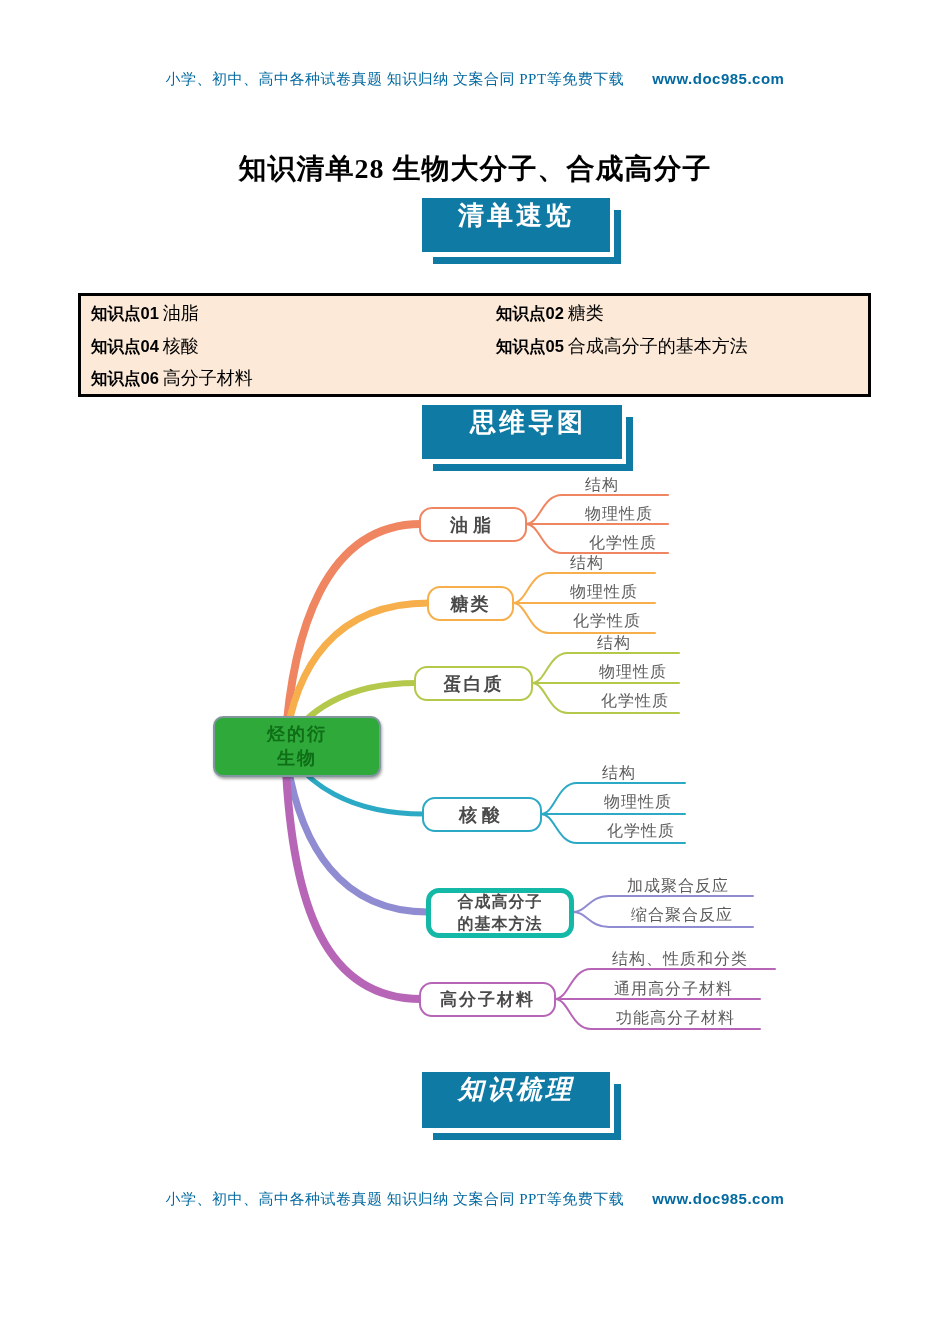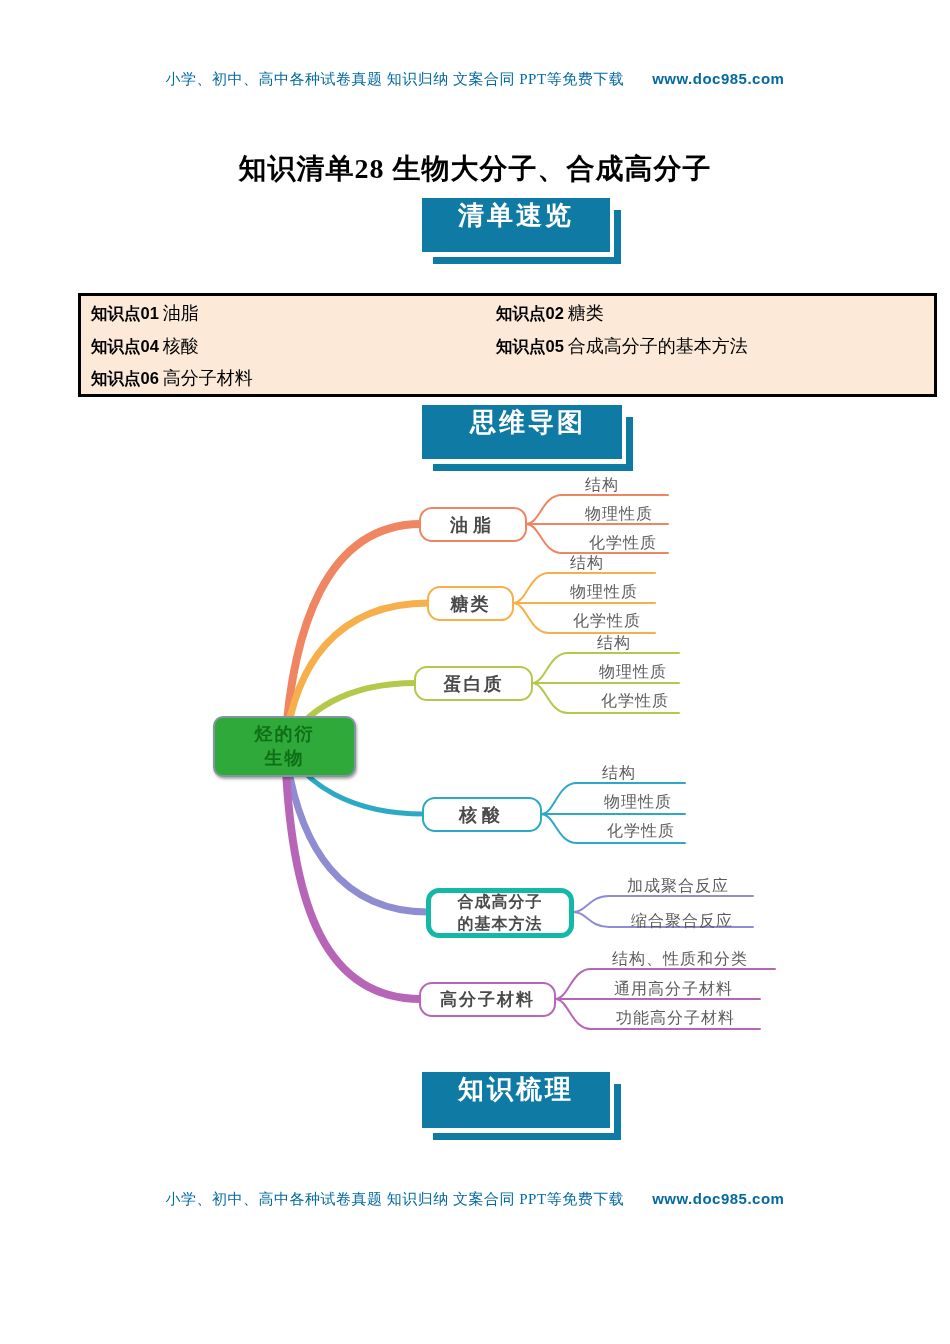--- a/index.html
+++ b/index.html
@@ -15,35 +15,35 @@
   .title{position:absolute;top:150px;left:0;width:950px;text-align:center;margin:0;
          font-size:28px;font-weight:bold;letter-spacing:1px;font-family:"Liberation Serif",serif;}
   
   .banner{position:absolute;left:378px;width:188px;height:54px;background:#0F7AA3;
           display:flex;justify-content:center;
           box-shadow:4px 5px 0 0 #ffffff,11px 12px 0 0 #0F7AA3;margin-left:44px;}
   .banner span{color:#fff;font-family:"Liberation Sans",sans-serif;font-weight:bold;
                font-size:26px;letter-spacing:3px;}
   .banner.b1{top:198px;}
   .banner.b2{top:405px;padding-left:12px;}
-  .banner.b3{top:1072px;height:56px;}
+  .banner.b3{top:1072px;height:56px;font-style:italic;}
   
-  .toc{position:absolute;left:78px;top:293px;width:859px;height:104px;box-sizing:border-box;
+  .toc{position:absolute;left:78px;top:293px;width:793px;height:104px;box-sizing:border-box;
        background:#FCE9D8;border:3px solid #000;
        display:grid;grid-template-columns:405px 1fr;grid-auto-rows:32.5px;
        align-items:center;padding:1px 0 0 10px;}
   .toc .cell{font-size:17px;white-space:nowrap;}
   .toc .cell b{font-family:"Liberation Sans",sans-serif;font-weight:bold;font-size:16.5px;}
   .toc .cell .nm{font-family:"Liberation Serif",serif;font-size:18px;margin-left:4px;}
   
   .mindmap-svg{position:absolute;left:0;top:462px;width:950px;height:580px;}
   .node{position:absolute;box-sizing:border-box;background:#fff;border-radius:13px;
         display:flex;align-items:center;justify-content:center;text-align:center;
         font-family:"Liberation Sans",sans-serif;font-weight:bold;color:#4a4a4a;}
-  .root{left:213px;top:716px;width:143px;height:61px;background:#2FA93A;
+  .root{left:213px;top:716px;width:168px;height:61px;background:#2FA93A;
         border:2px solid #8296A0;border-radius:10px;color:#0E6F17;font-size:18px;
         line-height:1.3;letter-spacing:2px;box-shadow:1px 2px 3px rgba(0,0,0,.35);
         flex-direction:column;}
   .b-youzhi {left:419px;top:507px;width:108px;height:35px;border:2px solid #EF8561;font-size:18px;letter-spacing:5px;}
   .b-tanglei{left:427px;top:586px;width:87px;height:35px;border:2px solid #F6AF4B;font-size:18px;letter-spacing:2px;}
   .b-danbai {left:414px;top:666px;width:119px;height:35px;border:2px solid #B4C94C;font-size:18px;letter-spacing:2px;}
   .b-hesuan {left:422px;top:797px;width:120px;height:35px;border:2px solid #2CAAC5;font-size:18px;letter-spacing:5px;}
   .b-hecheng{left:426px;top:888px;width:148px;height:50px;border:5px solid #14b8a6;font-size:16px;
              line-height:1.35;letter-spacing:1px;flex-direction:column;}
   .b-gaofenzi{left:419px;top:982px;width:137px;height:35px;border:2px solid #B766B7;font-size:17px;letter-spacing:2px;}
@@ -156,21 +156,21 @@
 
   <div class="sub" style="left:597px;top:633px;">结构</div>
   <div class="sub" style="left:599px;top:662px;">物理性质</div>
   <div class="sub" style="left:601px;top:691px;">化学性质</div>
 
   <div class="sub" style="left:602px;top:763px;">结构</div>
   <div class="sub" style="left:604px;top:792px;">物理性质</div>
   <div class="sub" style="left:607px;top:821px;">化学性质</div>
 
   <div class="sub" style="left:627px;top:876px;">加成聚合反应</div>
-  <div class="sub" style="left:631px;top:905px;margin-top:6px;">缩合聚合反应</div>
+  <div class="sub" style="left:631px;top:905px;">缩合聚合反应</div>
 
   <div class="sub" style="left:612px;top:949px;">结构、性质和分类</div>
   <div class="sub" style="left:614px;top:979px;">通用高分子材料</div>
   <div class="sub" style="left:616px;top:1008px;">功能高分子材料</div>
 
   <div class="banner b3">
     <span>知识梳理</span>
   </div>
 
   <div class="hf footer">

